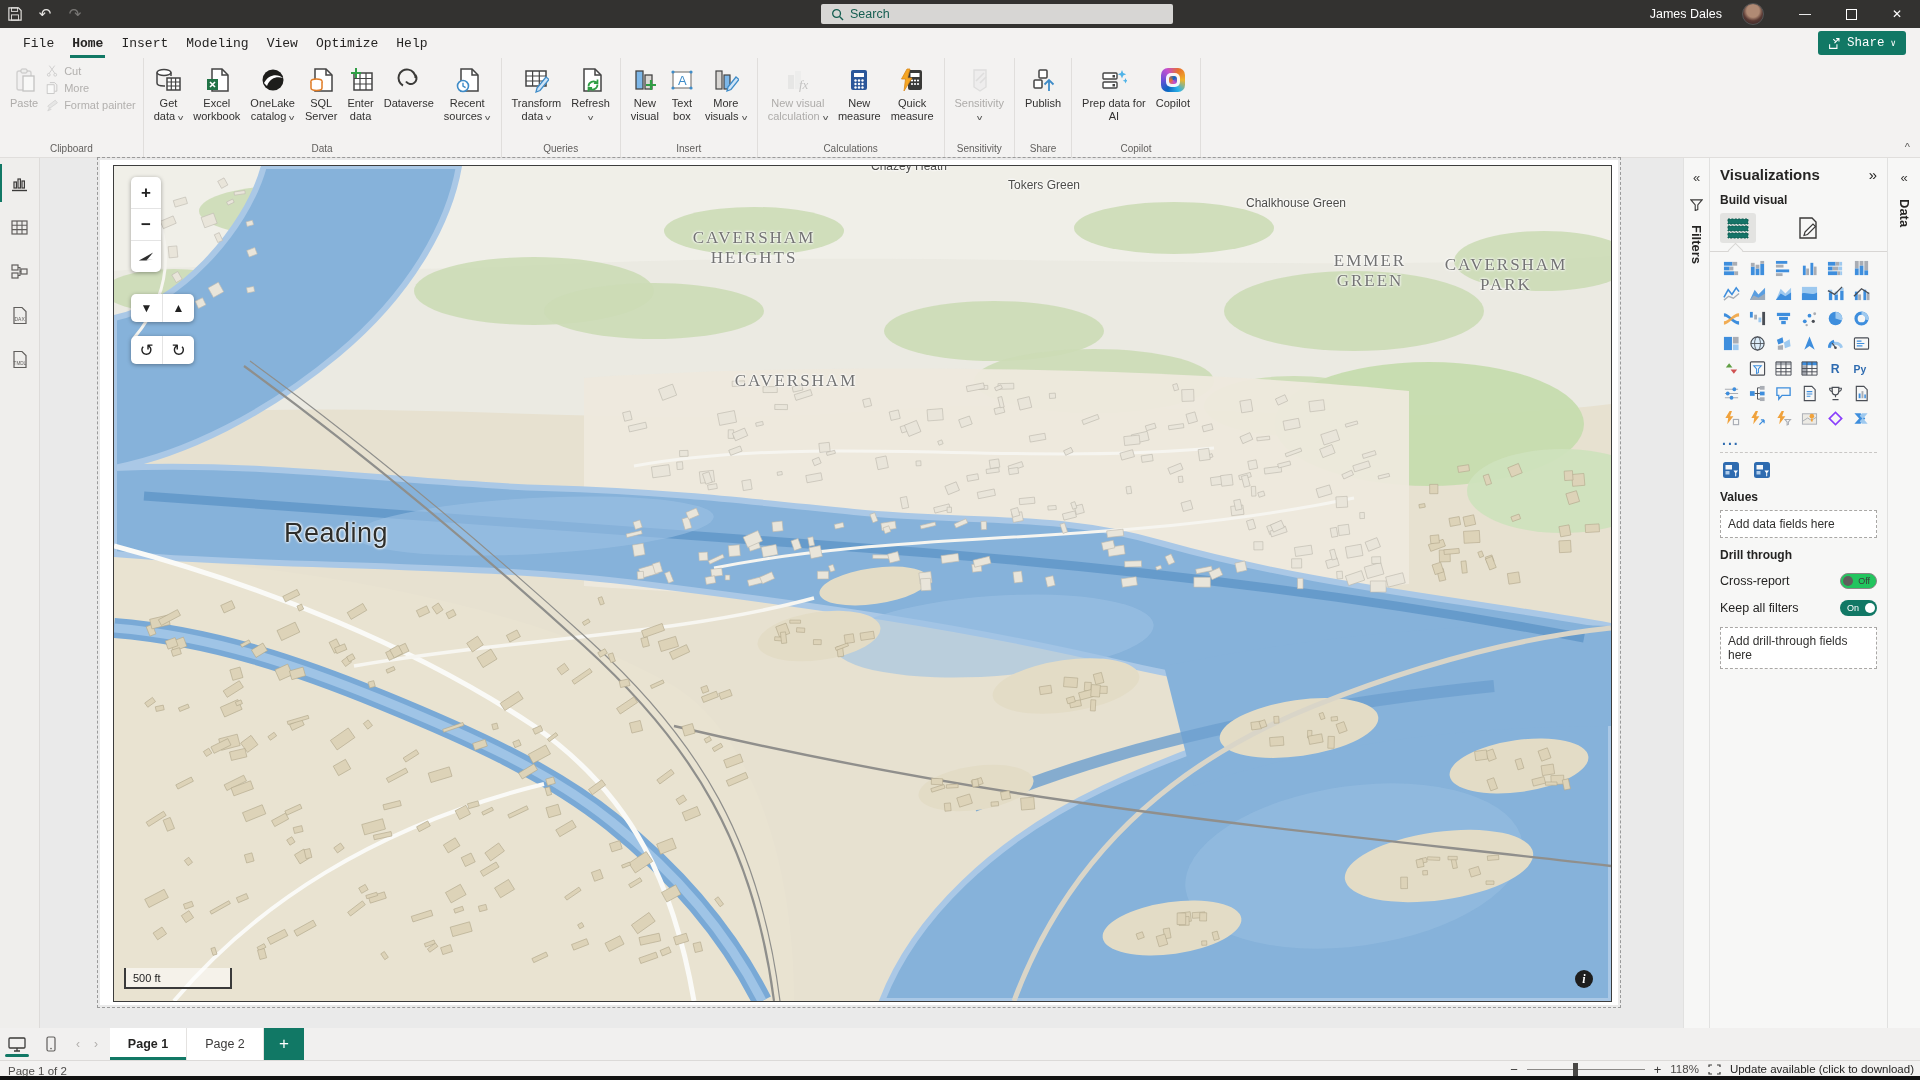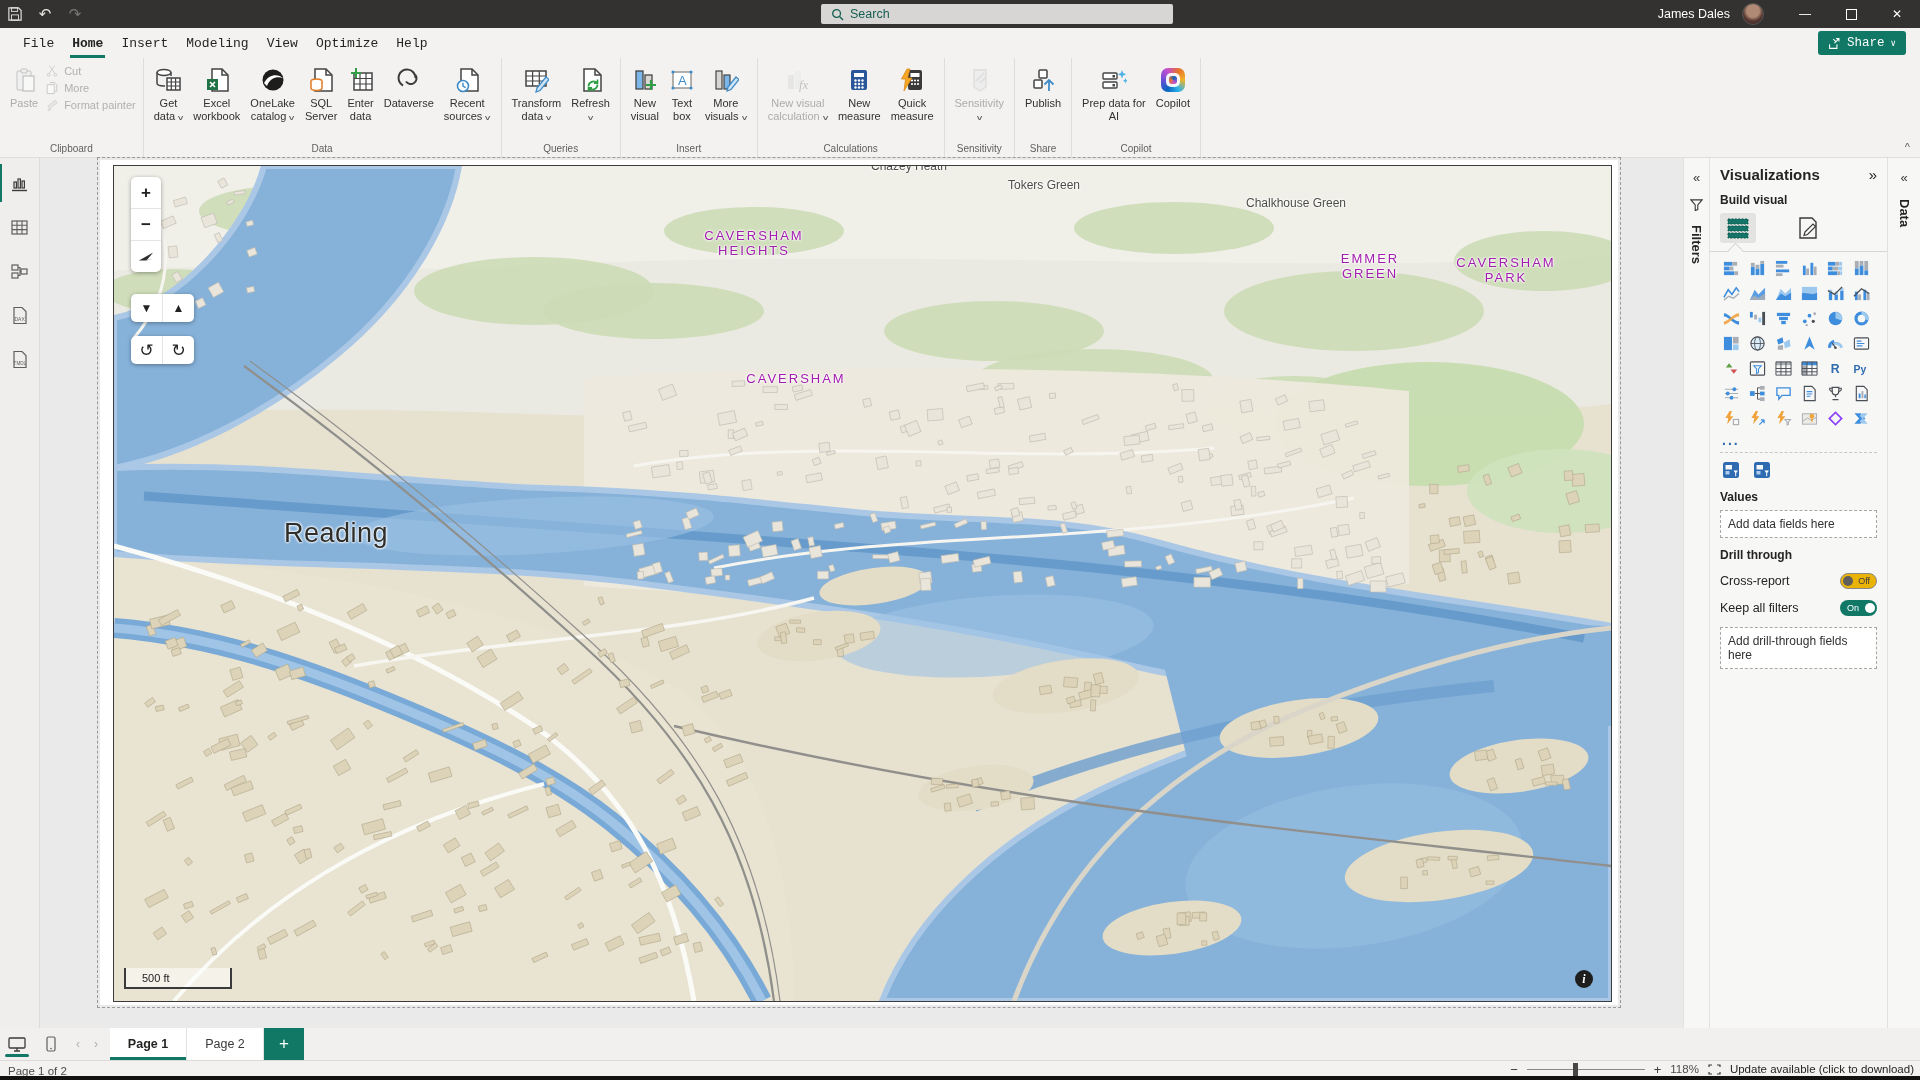--- a/index.html
+++ b/index.html
@@ -4,21 +4,21 @@
 <style>
   html,body{margin:0;padding:0;background:#222;}
   .app{position:relative;width:1920px;height:1080px;overflow:hidden;background:#f3f2f1;
        font-family:"Liberation Sans",sans-serif;-webkit-font-smoothing:antialiased;}
   
   .titlebar{position:absolute;left:0;top:0;width:1920px;height:28px;background:#333230;display:flex;align-items:center;color:#e8e6e3;}
   .tb-ico{width:30px;height:28px;display:flex;align-items:center;justify-content:center;font-size:15px;}
   .tb-dim{opacity:.38;}
   .searchbox{position:absolute;left:821px;top:4px;width:342px;height:20px;background:#d7d6d4;border-radius:2px;display:flex;align-items:center;gap:6px;padding-left:10px;color:#155e51;font-size:12.5px;}
   .tb-right{position:absolute;right:0;top:0;height:28px;display:flex;align-items:center;}
-  .tb-user{font-size:12.5px;color:#fff;margin-right:12px;}
+  .tb-user{font-size:12.5px;color:#fff;margin-right:20px;}
   .avatar{width:20px;height:20px;border-radius:50%;background:radial-gradient(circle at 50% 35%,#b08a74 0 38%,#5a3a34 60%,#2e1f22 100%);margin-right:18px;border:1px solid #555;}
   .winbtn{width:46px;height:28px;display:flex;align-items:center;justify-content:center;font-size:12px;color:#fff;}
   .maxbox{width:9px;height:9px;border:1px solid #fff;}
   
   .menubar{position:absolute;left:0;top:28px;width:1920px;height:30px;background:#f3f2f1;display:flex;align-items:center;padding-left:14px;box-sizing:border-box;font-family:Liberation Mono, monospace;}
   .mtab{font-size:13px;color:#252423;padding:5px 9px;position:relative;}
   .mtab.active{font-weight:700;}
   .mtab.active::after{content:"";position:absolute;left:7px;right:7px;bottom:-2px;height:3px;background:#117865;}
   .sharebtn{position:absolute;right:14px;top:3px;height:24px;background:#117865;color:#fff;border-radius:3px;display:flex;align-items:center;gap:6px;padding:0 10px;font-size:12.5px;}
   
@@ -39,30 +39,30 @@
   .main{position:absolute;left:0;top:158px;width:1920px;height:870px;display:flex;}
   .leftnav{width:40px;background:#efeeec;border-right:1px solid #dddbd9;display:flex;flex-direction:column;align-items:center;padding-top:8px;gap:10px;box-sizing:border-box;}
   .ln-item{width:40px;height:34px;display:flex;align-items:center;justify-content:center;position:relative;color:#4a4845;}
   .ln-item.sel::before{content:"";position:absolute;left:0;top:-2px;bottom:-2px;width:2.5px;background:#117865;}
   .canvas{flex:1;background:#eaeaea;position:relative;}
   .page{position:absolute;left:60px;top:2px;width:1518px;height:845px;background:#fff;outline:1.5px dashed #9a9a9a;outline-offset:2px;}
   .map{position:absolute;left:13px;top:5px;width:1497px;height:835px;border:1px solid #3c3c3c;overflow:hidden;background:#e7e1d0;}
   .map svg.base{position:absolute;left:0;top:0;}
   .maplabel{position:absolute;transform:translateX(-50%);color:#4c4c49;font-size:12px;white-space:pre-line;text-align:center;
     text-shadow:0 0 3px #fff,0 0 3px #fff,0 0 2px #fff;pointer-events:none;}
-  .maplabel.caps{font-size:13px;letter-spacing:2px;color:#a21caf;font-weight:500;}
+  .maplabel.caps{font-size:17px;letter-spacing:2px;color:#737373;font-weight:500;font-family:Liberation Serif, serif;}
   .maplabel.city{font-size:27px;color:#2e2e2b;letter-spacing:.5px;}
   .mapctl{position:absolute;background:#fff;border-radius:5px;box-shadow:0 1px 4px rgba(0,0,0,.35);display:flex;overflow:hidden;}
   .mc-cell{width:30px;height:31px;display:flex;align-items:center;justify-content:center;font-size:17px;color:#222;font-weight:700;}
   .mc-v{flex-direction:column;}
   .mc-v .mc-cell{border-bottom:1px solid #e4e4e4;}
   .mc-v .mc-cell:last-child{border-bottom:none;}
   .mc-h .mc-cell{border-right:1px solid #e4e4e4;width:31px;height:28px;}
   .mc-h .mc-cell:last-child{border-right:none;}
-  .scalebar{position:absolute;left:10px;bottom:12px;width:108px;height:21px;border:2px solid #3a3a3a;border-top:none;background:rgba(255,255,255,.55);color:#222;font-size:11px;display:flex;align-items:center;padding-left:16px;box-sizing:border-box;}
+  .scalebar{position:absolute;left:10px;bottom:12px;width:108px;height:21px;border:2px solid #3a3a3a;border-top:none;background:rgba(255,255,255,.55);color:#222;font-size:11px;display:flex;align-items:center;padding-left:7px;box-sizing:border-box;}
   .infobtn{position:absolute;right:18px;bottom:13px;width:18px;height:18px;border-radius:50%;background:#1e1e1e;color:#fff;font-size:12px;font-weight:700;display:flex;align-items:center;justify-content:center;font-family:"Liberation Serif",serif;font-style:italic;}
   
   .fstrip,.dstrip{width:26px;background:#f7f7f6;border-left:1px solid #e1e1e0;display:flex;flex-direction:column;align-items:center;padding-top:12px;gap:14px;box-sizing:border-box;color:#3b3a39;}
   .dstrip{width:33px;}
   .vertlabel{writing-mode:vertical-rl;font-size:13px;color:#252423;font-weight:600;}
   .vizpanel{width:178px;background:#f7f7f6;border-left:1px solid #e1e1e0;box-sizing:border-box;padding:8px 10px;position:relative;color:#252423;}
   .viz-head{display:flex;justify-content:space-between;align-items:center;font-size:15px;font-weight:700;}
   .viz-sub{font-size:12px;font-weight:700;margin-top:10px;}
   .viz-modes{display:flex;gap:34px;margin-top:6px;align-items:center;}
   .mode{width:36px;height:30px;border-radius:3px;display:flex;align-items:center;justify-content:center;}
@@ -71,21 +71,21 @@
   .mode-caret{position:absolute;left:20px;top:-6px;width:10px;height:10px;background:#f7f7f6;border-left:1px solid #d8d6d4;border-top:1px solid #d8d6d4;transform:rotate(45deg);}
   .gallery{display:grid;grid-template-columns:repeat(6,1fr);row-gap:5px;margin-top:2px;}
   .gcell{width:22px;height:20px;display:flex;align-items:center;justify-content:center;}
   .gmore{font-size:14px;color:#2e6bb0;letter-spacing:2px;margin:4px 0 2px 2px;font-weight:700;}
   .gdivider{border-top:1px dashed #c9c7c5;margin:4px 0 7px 0;}
   .custrow{display:flex;gap:9px;margin-bottom:10px;}
   .sect{font-size:12px;font-weight:700;margin:10px 0 6px 0;}
   .fieldwell{border:1px dashed #a9a7a5;background:#fff;font-size:12px;color:#323130;padding:6px 7px;}
   .drillrow{display:flex;justify-content:space-between;align-items:center;font-size:12.5px;margin:11px 0;}
   .tg{position:relative;width:37px;height:16px;border-radius:9px;font-size:9px;box-sizing:border-box;}
-  .tg.off{border:1px solid #8a8886;background:#eab308;color:#3b3a39;}
+  .tg.off{border:1px solid #8a8886;background:#22c55e;color:#3b3a39;}
   .tg.off .knob{position:absolute;left:2px;top:2px;width:10px;height:10px;border-radius:50%;background:#605e5c;}
   .tg.off .tgl{position:absolute;right:6px;top:2px;}
   .tg.on{background:#117865;color:#fff;}
   .tg.on .knob{position:absolute;right:2px;top:3px;width:10px;height:10px;border-radius:50%;background:#fff;}
   .tg.on .tgl{position:absolute;left:7px;top:3px;}
   
   .tabbar{position:absolute;left:0;top:1028px;width:1920px;height:32px;background:#f1f0ef;display:flex;align-items:stretch;}
   .vm{width:34px;display:flex;align-items:center;justify-content:center;position:relative;color:#3b3a39;}
   .vm.sel::after{content:"";position:absolute;left:5px;right:5px;bottom:3px;height:3px;background:#117865;border-radius:2px;}
   .tb-arrows{display:flex;align-items:center;color:#b0aeac;font-size:12px;gap:14px;margin:0 12px 0 8px;}

